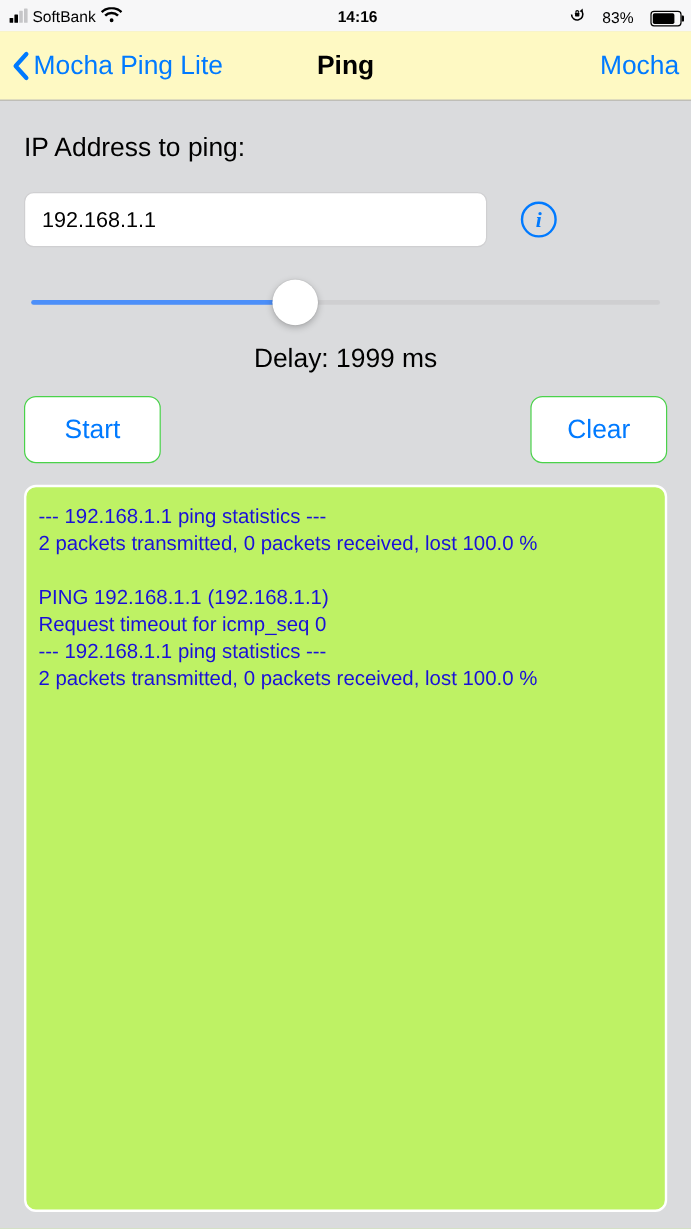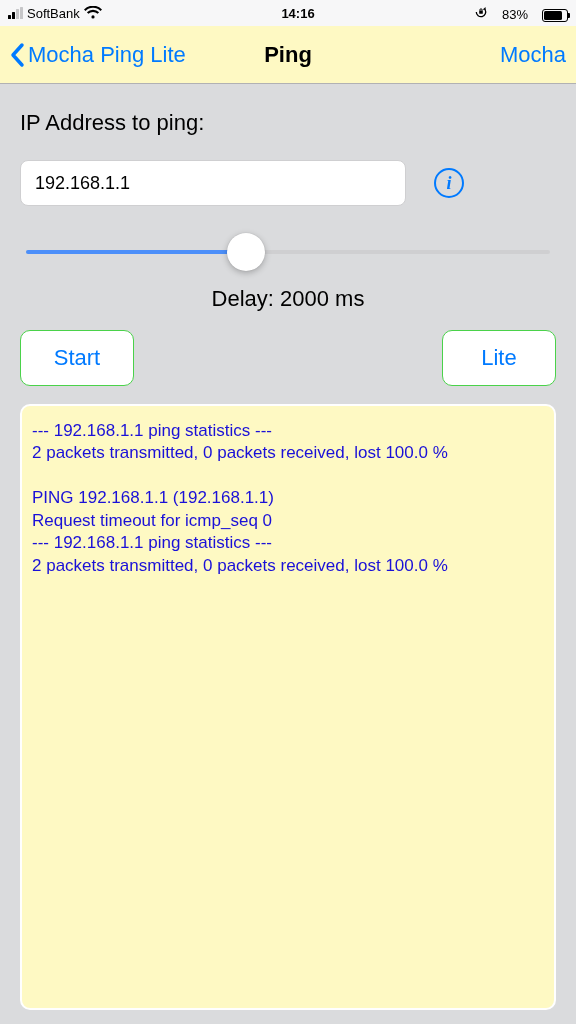--- a/index.html
+++ b/index.html
@@ -131,21 +131,21 @@
     .action-btn {
       width: 114px; height: 56px;
       background:#fff; border:1.5px solid #4ad24a; border-radius:10px;
       color:#007aff; font-size: 22px;
       display:flex; align-items:center; justify-content:center;
       cursor:pointer;
     }
 
     .output-box {
       flex: 1;
-      background:#fef9c3;
+      background:#bef264;
       border: 2px solid #fff;
       border-radius:10px;
       padding: 14px 10px;
       font-size: 17px;
       line-height: 1.32;
       color:#1a10d8;
       white-space: pre-wrap;
       overflow:auto;
     }
 
@@ -205,25 +205,25 @@
       <span>i</span>
     </div>
   </div>
 
   <div class="slider-wrap">
     <div class="slider-track"></div>
     <div class="slider-fill" style="width:42%"></div>
     <div class="slider-thumb" style="left:42%"></div>
   </div>
 
-  <div class="delay-label">Delay: 2000 ms</div>
+  <div class="delay-label">Delay: 1999 ms</div>
 
   <div class="btn-row">
     <div class="action-btn">Start</div>
-    <div class="action-btn">Lite</div>
+    <div class="action-btn">Clear</div>
   </div>
 
   <div class="output-box">--- 192.168.1.1 ping statistics ---
 2 packets transmitted, 0 packets received, lost 100.0 %
 
 PING 192.168.1.1 (192.168.1.1)
 Request timeout for icmp_seq 0
 --- 192.168.1.1 ping statistics ---
 2 packets transmitted, 0 packets received, lost 100.0 %</div>
 </div>

